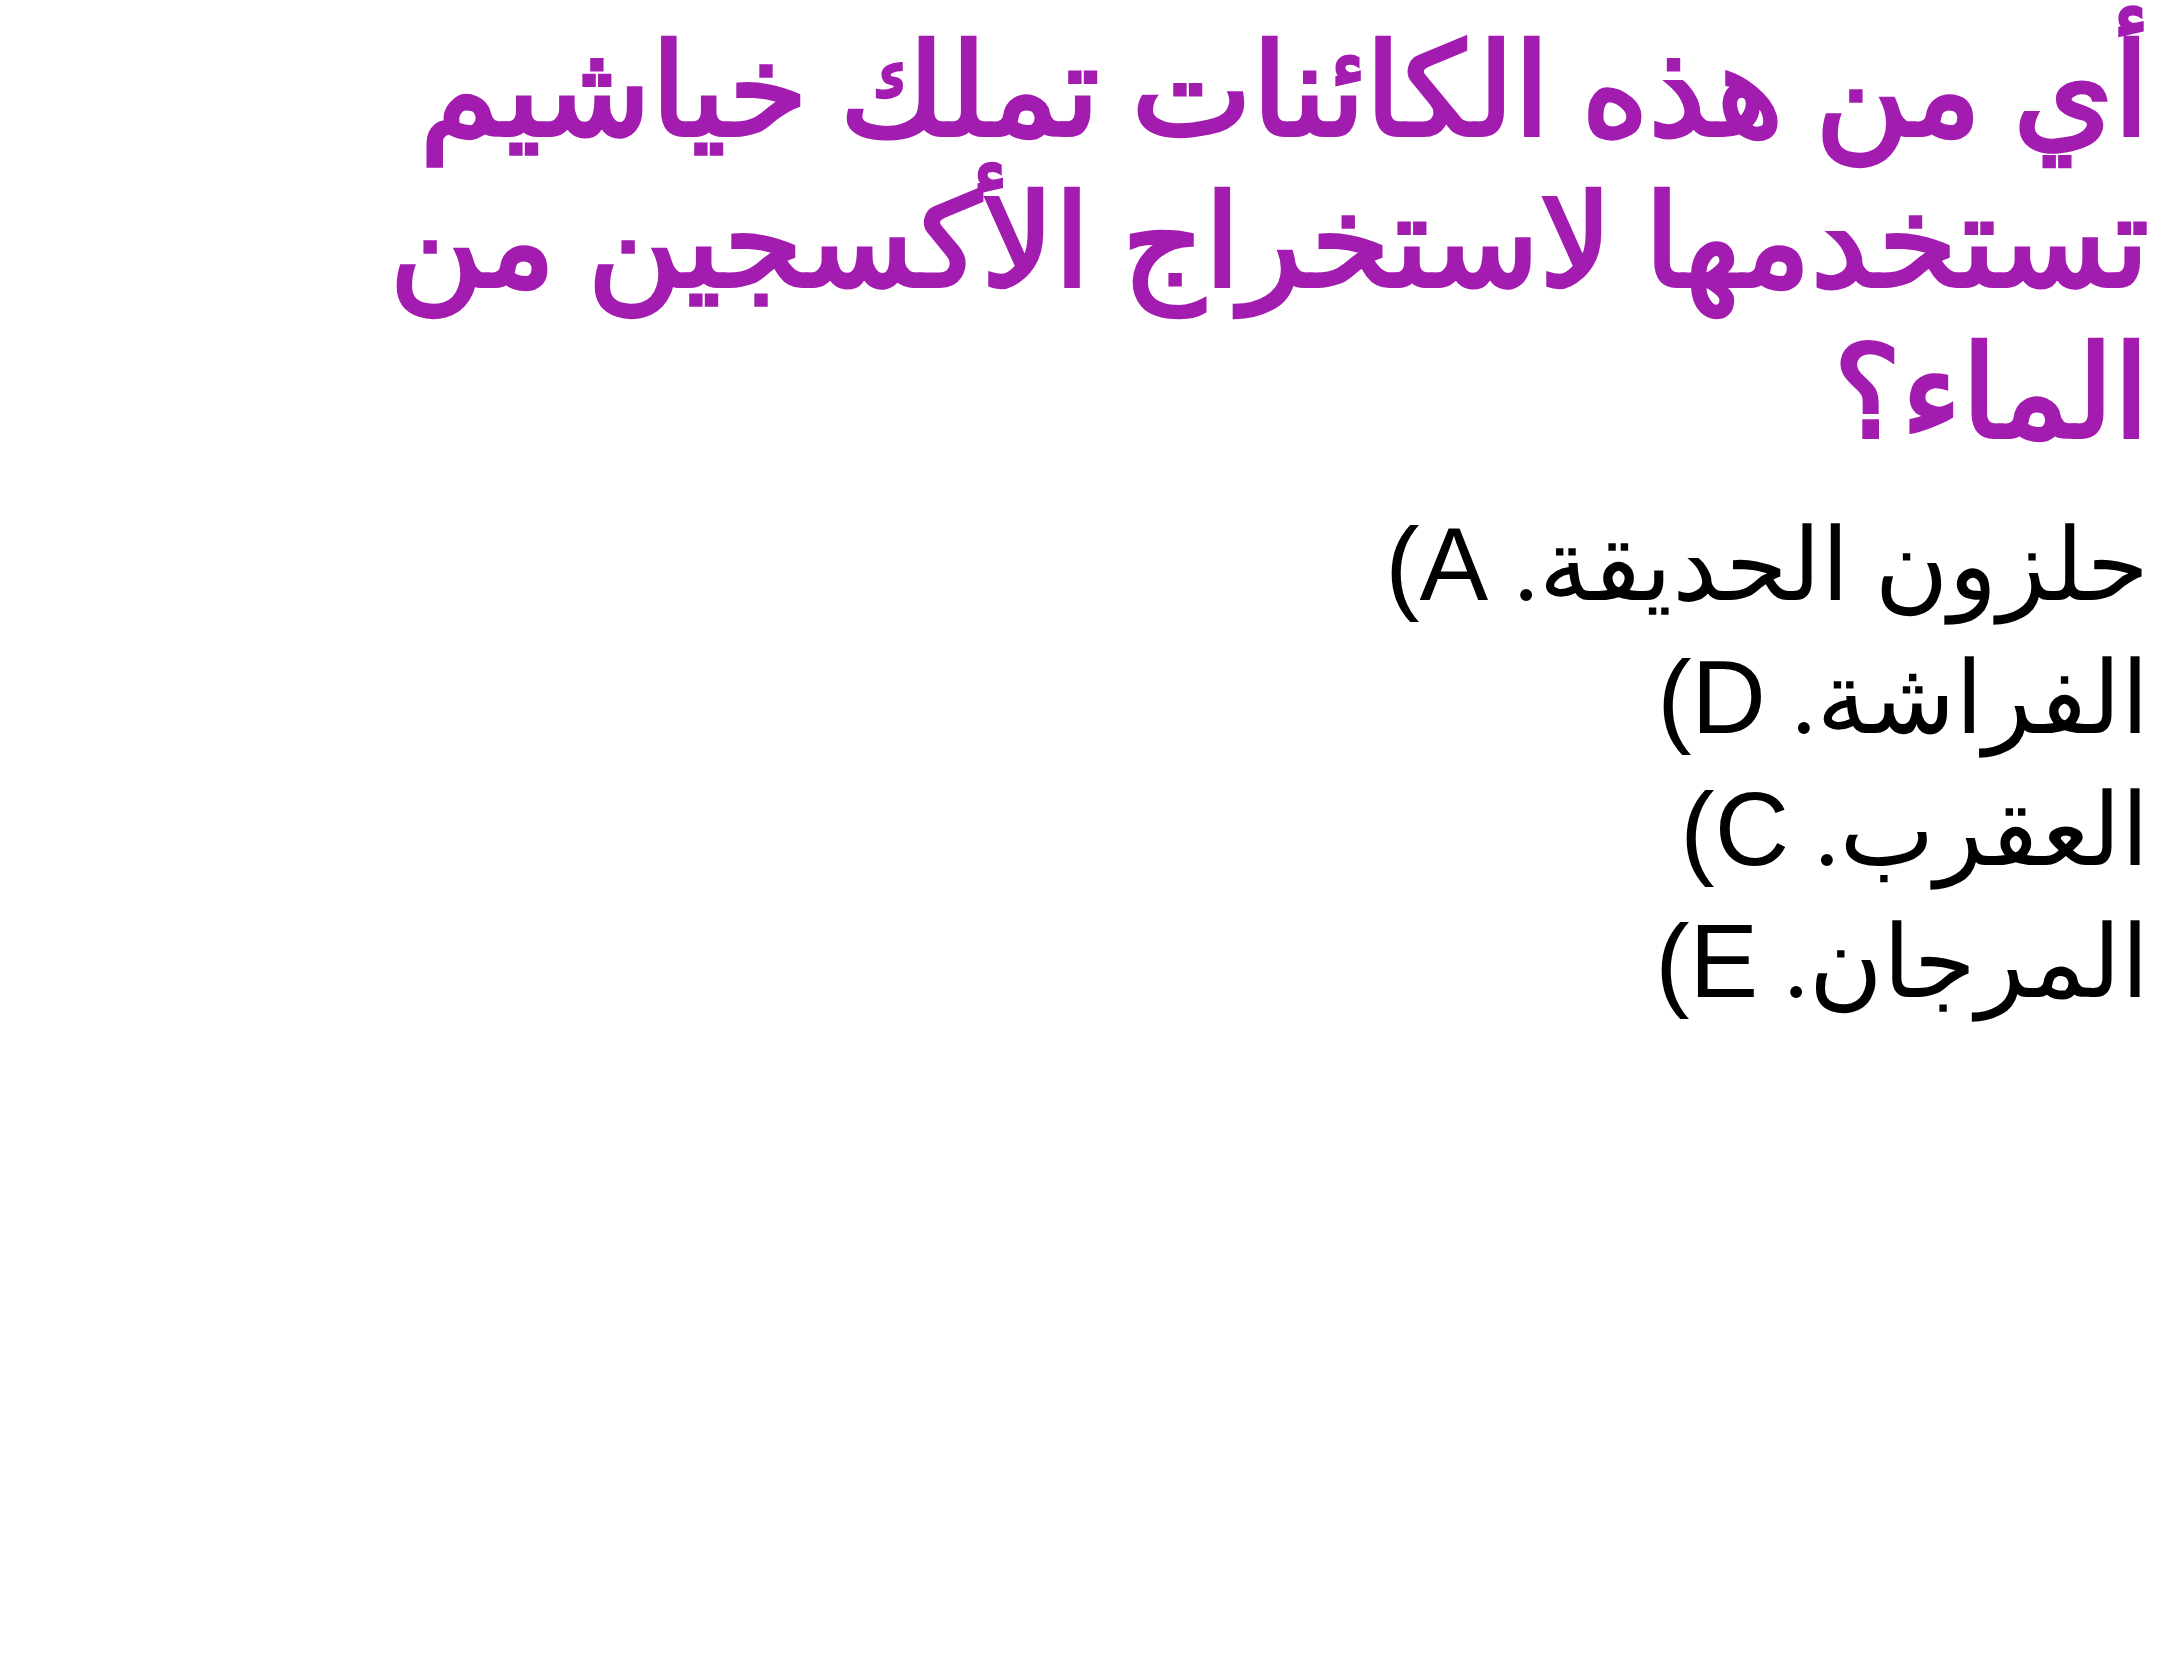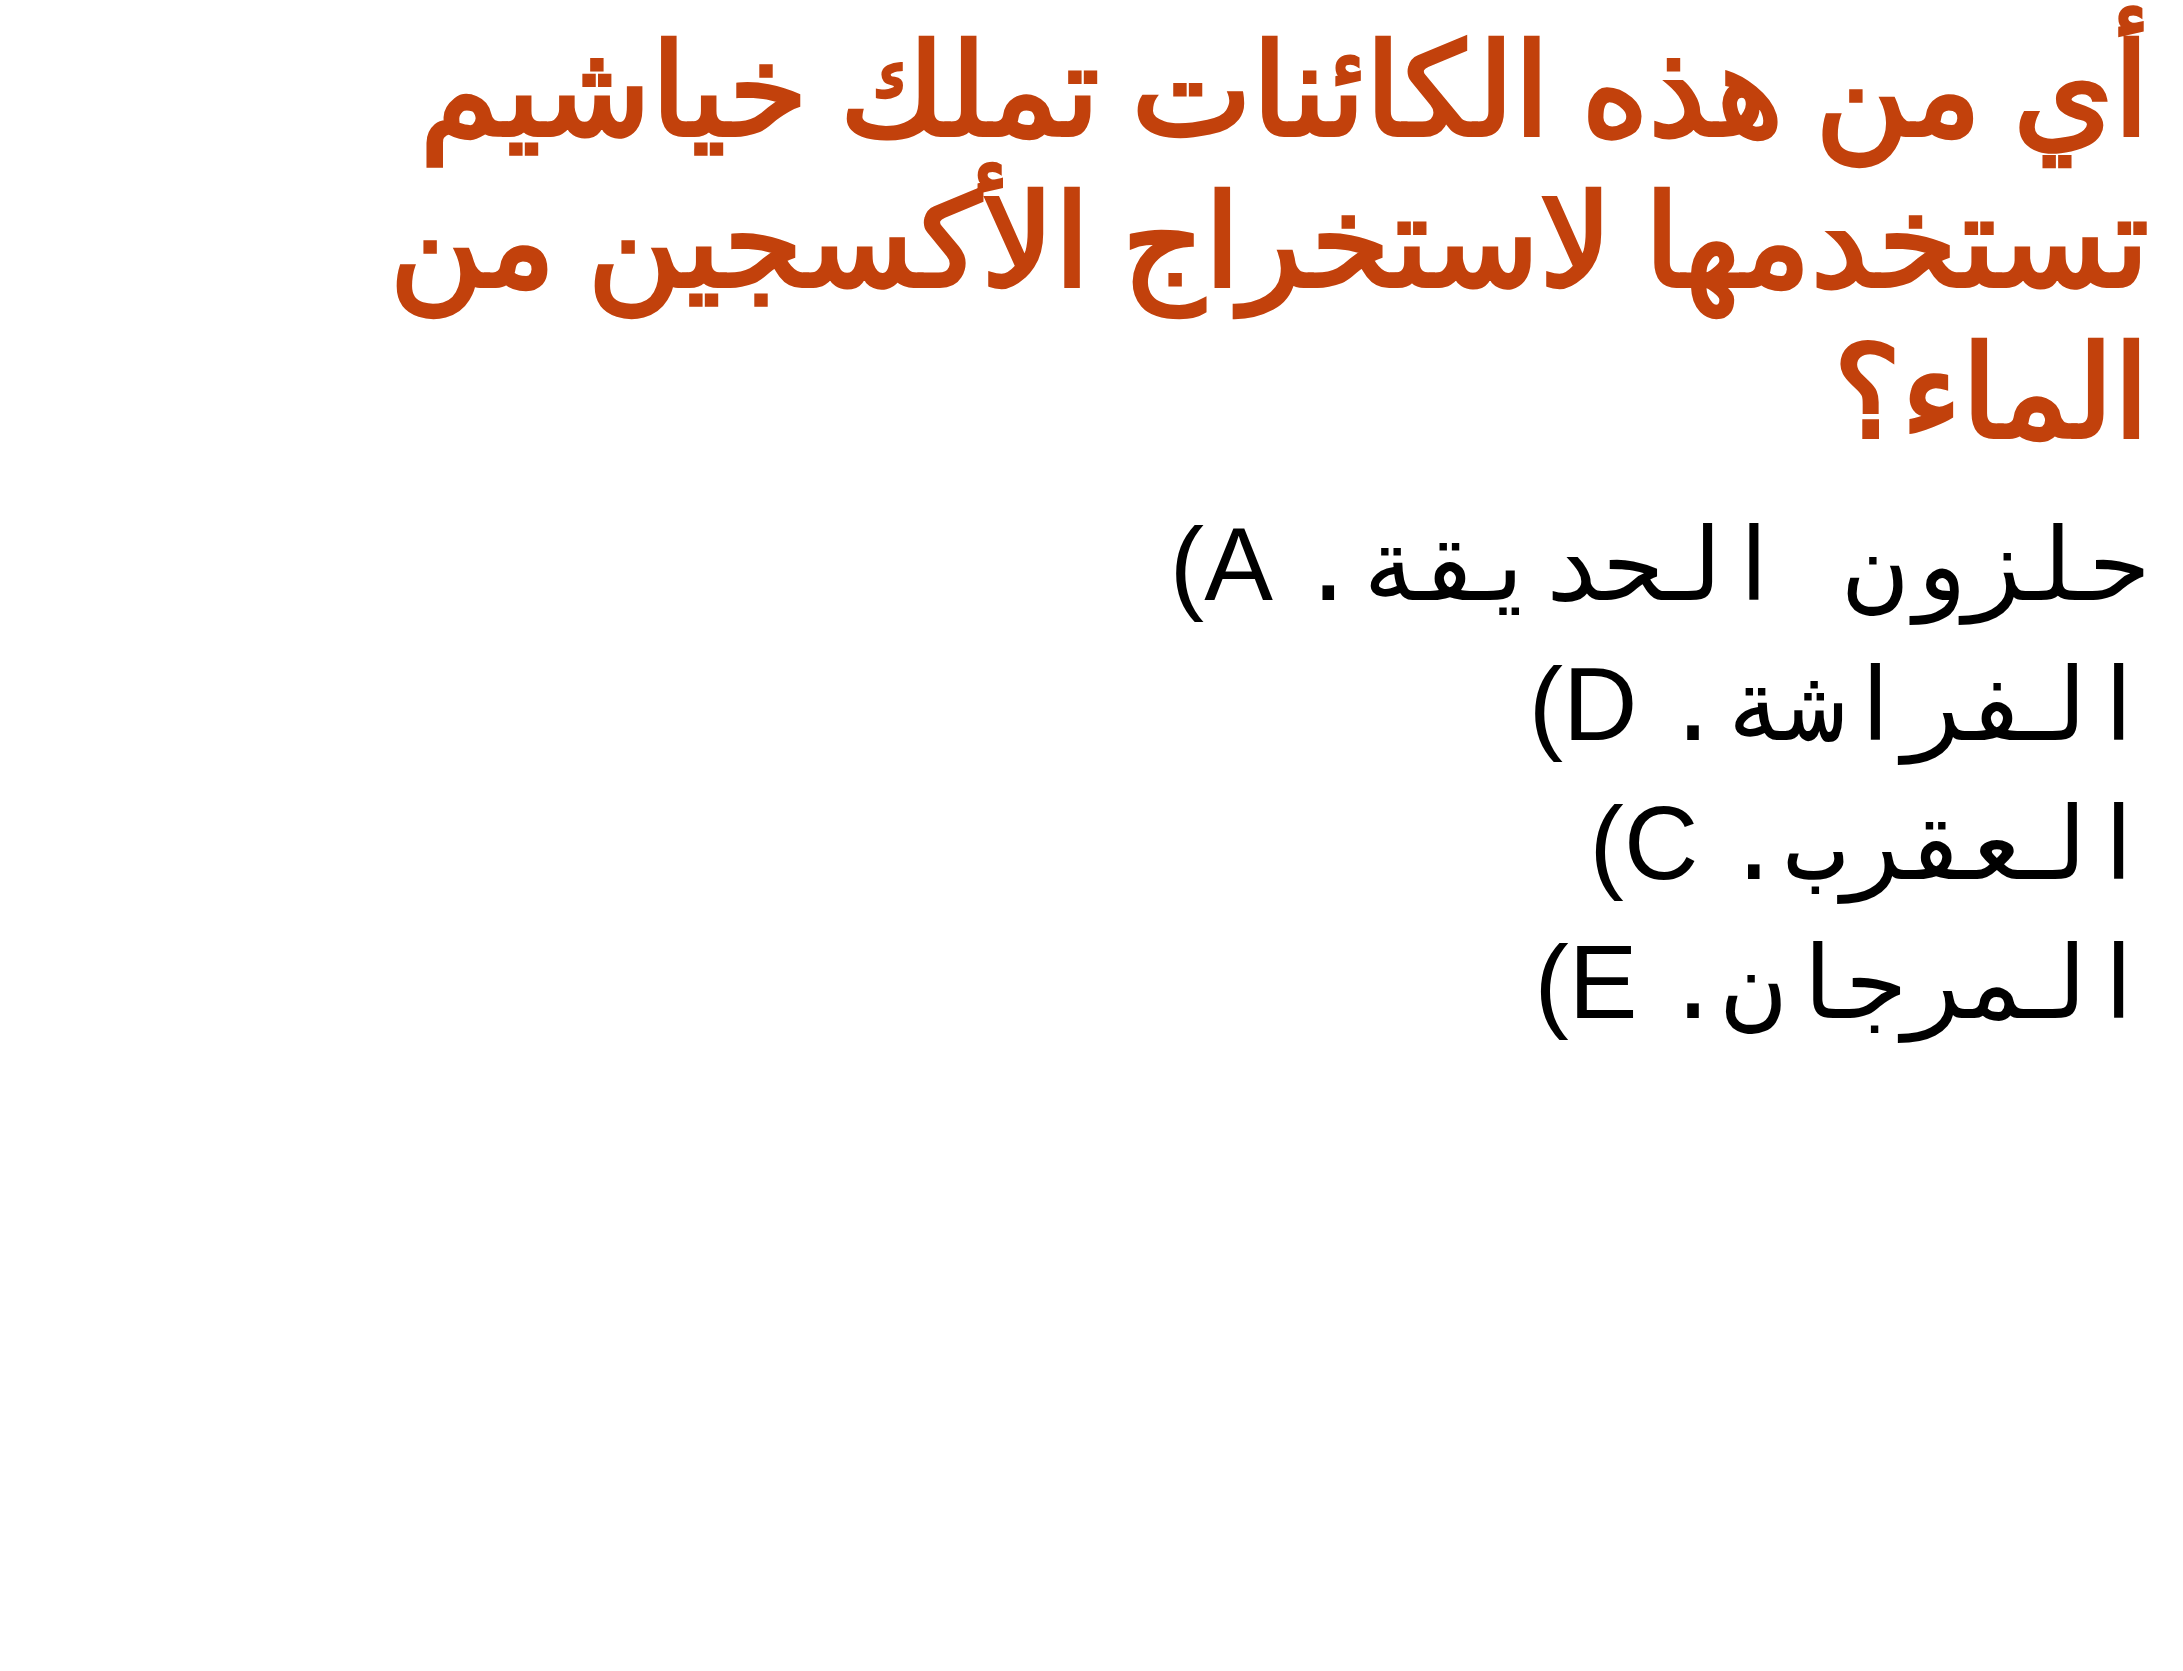--- a/index.html
+++ b/index.html
@@ -18,21 +18,21 @@
     width: 2183px;
     height: 1672px;
     background: #ffffff;
     padding: 8.6px 34px 0 34px;
     display: flex;
     flex-direction: column;
   }
   .question {
     direction: rtl;
     text-align: right;
-    color: #c2410c;
+    color: #a21caf;
     font-weight: bold;
     font-size: 128px;
     line-height: 1.18;
     letter-spacing: 0px;
     padding-left: 51px;
     margin-top: 8.6px;
   }
   .options {
     direction: rtl;
     text-align: right;
@@ -43,21 +43,21 @@
     padding-left: 60px;
   }
   .option {
     white-space: nowrap;
   }
   .opt-letter {
     font-family: "Liberation Sans", sans-serif;
     font-size: 103px;
   }
   .opt-text {
-    font-family: Liberation Mono, monospace;
+    font-family: Liberation Serif, serif;
   }
 </style>
 </head>
 <body>
 
 <div class="slide">
 
   <div class="question">أي من هذه الكائنات تملك خياشيم تستخدمها لاستخراج الأكسجين من الماء؟</div>
 
   <div class="options">

